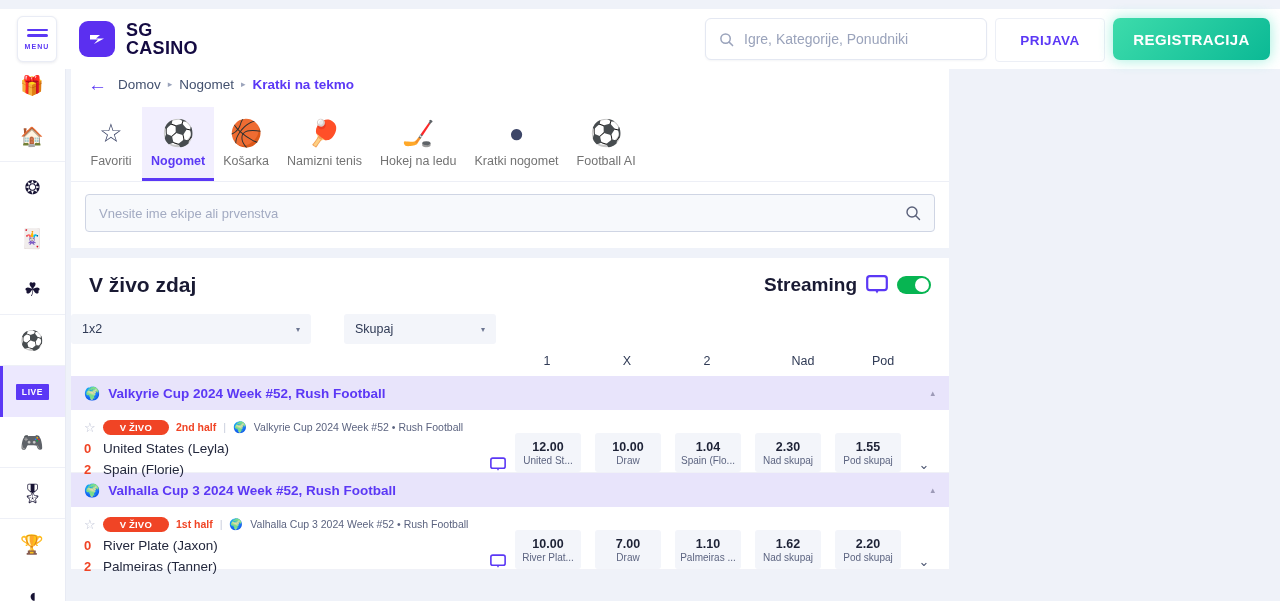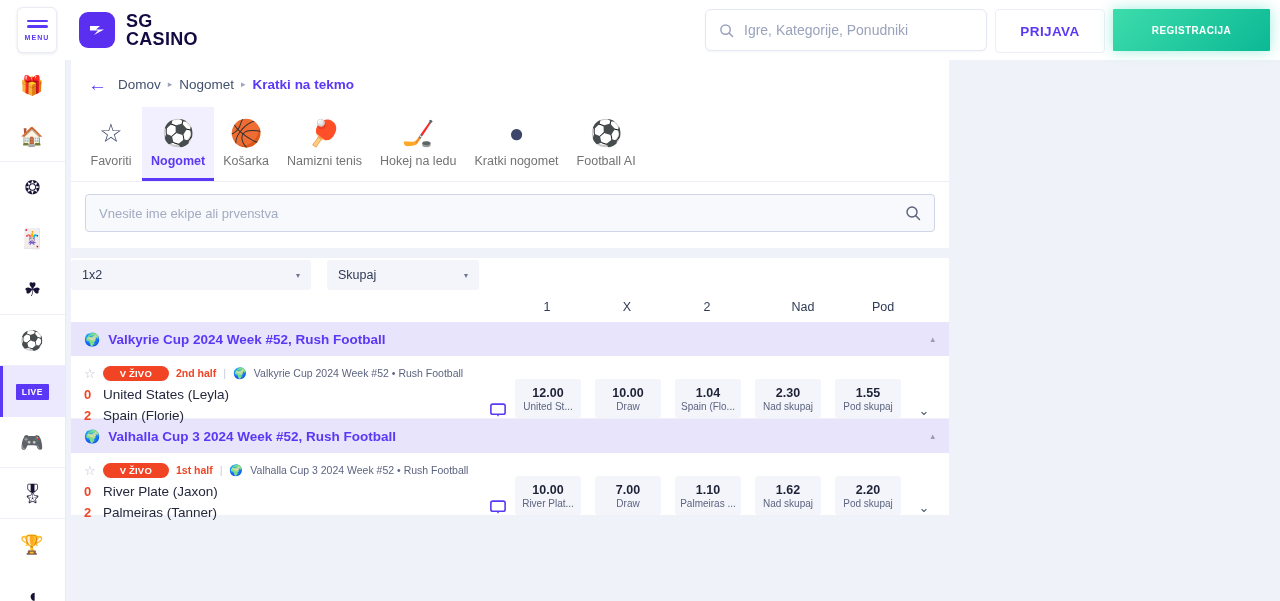--- a/index.html
+++ b/index.html
@@ -5,21 +5,21 @@
   * { box-sizing: border-box; margin: 0; padding: 0; }
   html, body {
     width: 1280px; height: 601px;
     font-family: "Liberation Sans", sans-serif;
     background: #eff2f9;
     overflow: hidden;
   }
 
   
   .header {
-    position: absolute; top: 0; left: 0;
+    position: absolute; top: 9px; left: 0;
     width: 1280px; height: 60px;
     background: #ffffff;
     display: flex; align-items: center;
     z-index: 30;
   }
   .menu-btn {
     width: 40px; height: 46px;
     margin-left: 17px;
     background: #fff;
     border: 1px solid #e9ecf5;
@@ -70,22 +70,22 @@
     background: #fff; border: 1px solid #eceff6; border-radius: 4px;
     color: #5b38f5; font-size: 13.5px; font-weight: bold;
     letter-spacing: .4px;
     display: flex; align-items: center; justify-content: center;
     cursor: pointer;
   }
   .btn-register {
     position: absolute; left: 1113px; top: 9px;
     width: 157px; height: 42px;
     background: linear-gradient(135deg,#3ddcab 0%,#0bb995 100%);
-    border: none; border-radius: 1px;
-    color: #fff; font-size: 10px; font-weight: bold;
+    border: none; border-radius: 7px;
+    color: #fff; font-size: 15px; font-weight: bold;
     letter-spacing: .4px;
     display: flex; align-items: center; justify-content: center;
     box-shadow: 0 0 14px rgba(40,220,180,.45);
     cursor: pointer;
   }
 
   
   .sidebar {
     position: absolute; top: 60px; left: 0;
     width: 66px; height: 541px;
@@ -189,21 +189,21 @@
   }
   .toggle .knob {
     position: absolute; right: 2px; top: 2px;
     width: 14px; height: 14px; border-radius: 50%; background: #fff;
   }
 
   
   .markets {
     background:#fff; height: 34px;
     display: flex; align-items: center;
-    gap: 16px;
+    gap: 33px;
   }
   .mk-select {
     height: 30px; background: #f3f5fa; border-radius: 3px;
     display: flex; align-items: center; justify-content: space-between;
     padding: 0 11px; font-size: 12.5px; color: #2f3a55;
     cursor: pointer;
   }
   .mk-select.wide { width: 240px; }
   .mk-select.narrow { width: 152px; }
   .mk-caret { font-size: 8px; color: #6c7691; }
@@ -393,20 +393,35 @@
           <line x1="10.8" y1="10.8" x2="14.5" y2="14.5" stroke="#596079" stroke-width="1.4" stroke-linecap="round"></line>
         </svg>
       </div>
     </div>
   </div>
 
   <div class="gap"></div>
 
   <div class="panel">
 
+    <div class="live-head">
+      <div class="live-title">V živo zdaj</div>
+      <div class="stream-wrap">
+        <div class="stream-label">Streaming</div>
+        <span class="monitor-ico">
+          <svg width="22" height="20" viewBox="0 0 22 20">
+            <rect x="1.2" y="1.2" width="19.6" height="14" rx="2.6" fill="none" stroke="#5b38f5" stroke-width="2.2"></rect>
+            <path d="M9 15 L11 18.6 L13 15 Z" fill="#5b38f5"></path>
+          </svg>
+        </span>
+        <div class="toggle">
+          <div class="knob"></div>
+        </div>
+      </div>
+    </div>
 
     <div class="markets">
       <div class="mk-select wide">
         <span>1x2</span>
         <span class="mk-caret">▾</span>
       </div>
       <div class="mk-select narrow">
         <span>Skupaj</span>
         <span class="mk-caret">▾</span>
       </div>

